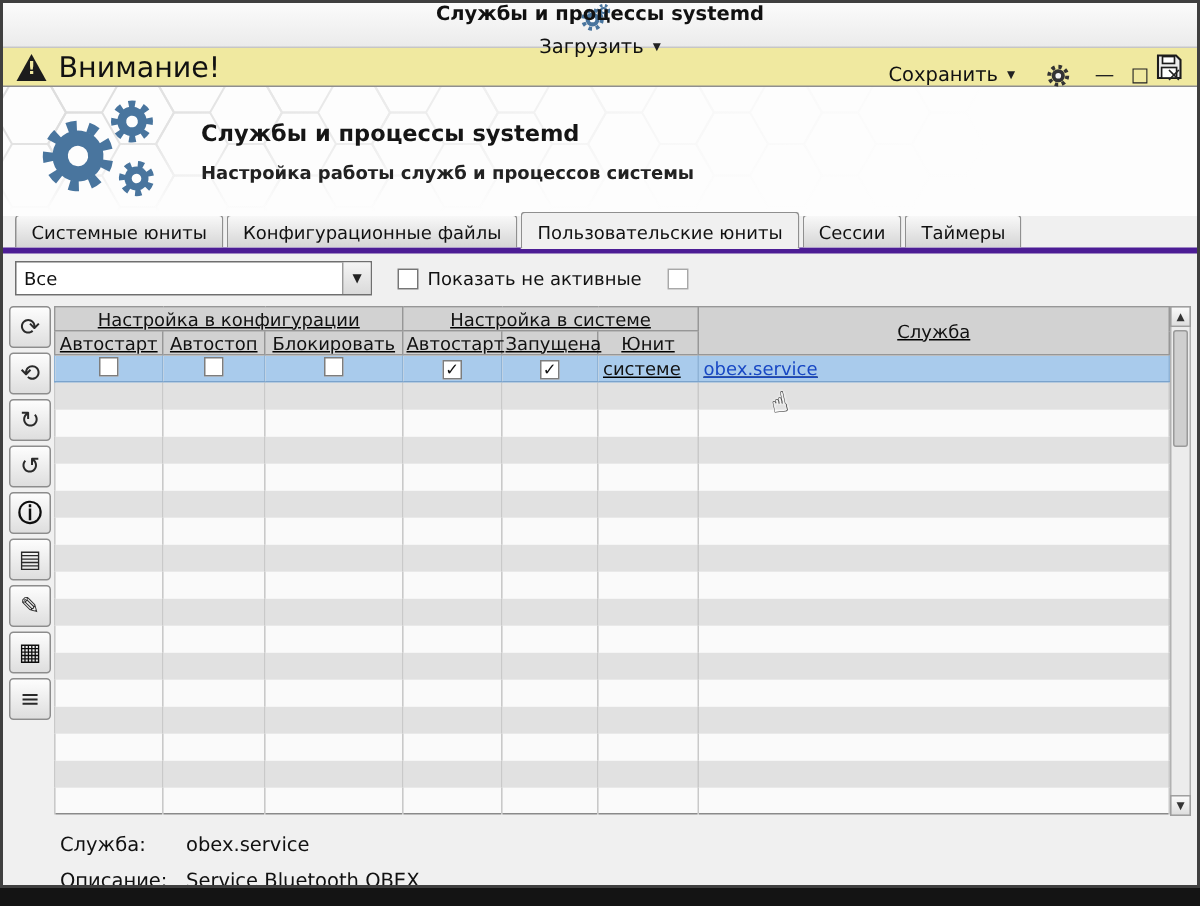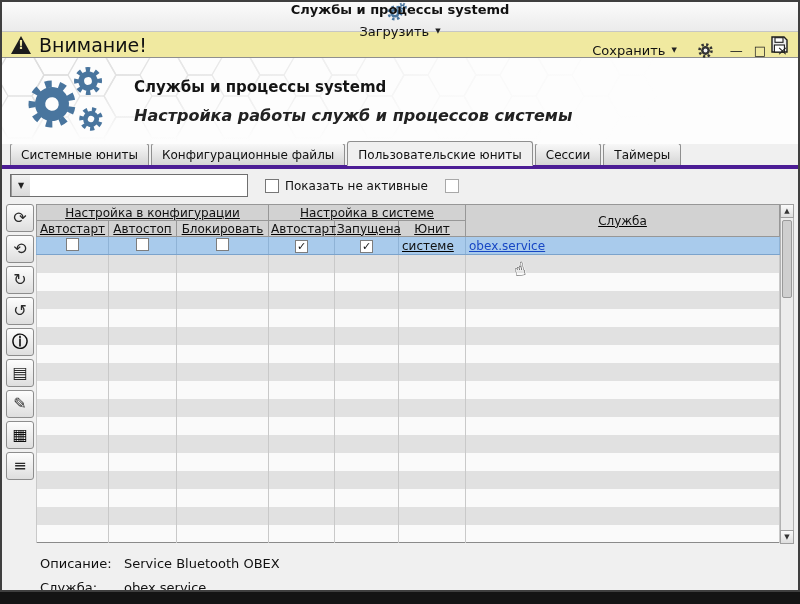--- a/index.html
+++ b/index.html
@@ -29,21 +29,21 @@
   .warn-right{margin-left:auto;display:flex;}
 
   
   .hero{height:86px;background:#fdfdfd;position:relative;overflow:hidden;}
   .hexbg{position:absolute;top:-4px;left:-6px;}
   .hexfade{position:absolute;inset:0;
     background:linear-gradient(100deg,rgba(253,253,253,0) 5%,rgba(253,253,253,.82) 55%,#fdfdfd 82%),
                linear-gradient(180deg,rgba(253,253,253,0) 35%,#fdfdfd 97%);}
   .hero-content{position:relative;display:flex;align-items:center;height:100%;padding-left:16px;gap:16px;}
   .hero-text .t1{font-size:15px;font-weight:bold;color:#151515;margin-bottom:10px;}
-  .hero-text .t2{font-size:16px;font-weight:bold;color:#222;font-style:italic;}
+  .hero-text .t2{font-size:12px;font-weight:bold;color:#222;}
 
   
   .tabs{display:flex;align-items:flex-end;padding-left:8px;border-bottom:4px solid #4c1d95;height:25px;}
   .tab{font-size:12px;padding:4px 10px 3px;background:linear-gradient(#f8f8f8,#d5d5d5);border:1px solid #8f8f8f;
     border-bottom:none;border-radius:3px 3px 0 0;margin-right:2px;white-space:nowrap;color:#111;}
   .tab.active{background:#f0f0f0;padding-top:6px;margin-bottom:-1px;border-bottom:1px solid #f0f0f0;position:relative;z-index:2;}
 
   
   .filterbar{display:flex;align-items:center;height:33px;padding:0 5px 0 8px;}
   .select{width:238px;height:23px;background:#fff;border:1px solid #6f6f6f;display:flex;align-items:stretch;}
@@ -195,20 +195,21 @@
   <div class="tabs">
     <div class="tab">Системные юниты</div>
     <div class="tab">Конфигурационные файлы</div>
     <div class="tab active">Пользовательские юниты</div>
     <div class="tab">Сессии</div>
     <div class="tab">Таймеры</div>
   </div>
 
   <div class="filterbar">
     <div class="select">
+      <span class="val">Все</span>
       <span class="dd">
         <span class="caret">▼</span>
       </span>
     </div>
     <label class="ckgroup">
       <span class="ckbox"></span>
       <span>Показать не активные</span>
     </label>
     <label class="ckgroup disabled">
       <span class="ckbox"></span>
@@ -439,22 +440,22 @@
         <div class="sthumb"></div>
       </div>
       <div class="sbtn bottom">
           <span>▼</span>
         </div>
     </div>
   </div>
 
   <div class="details">
     <div class="drow">
+      <span class="dlabel">Служба:</span>
+      <span>obex.service</span>
+    </div>
+    <div class="drow">
       <span class="dlabel">Описание:</span>
       <span>Service Bluetooth OBEX</span>
     </div>
-    <div class="drow">
-      <span class="dlabel">Служба:</span>
-      <span>obex.service</span>
-    </div>
   </div>
 
 </div>
 
 </body></html>

